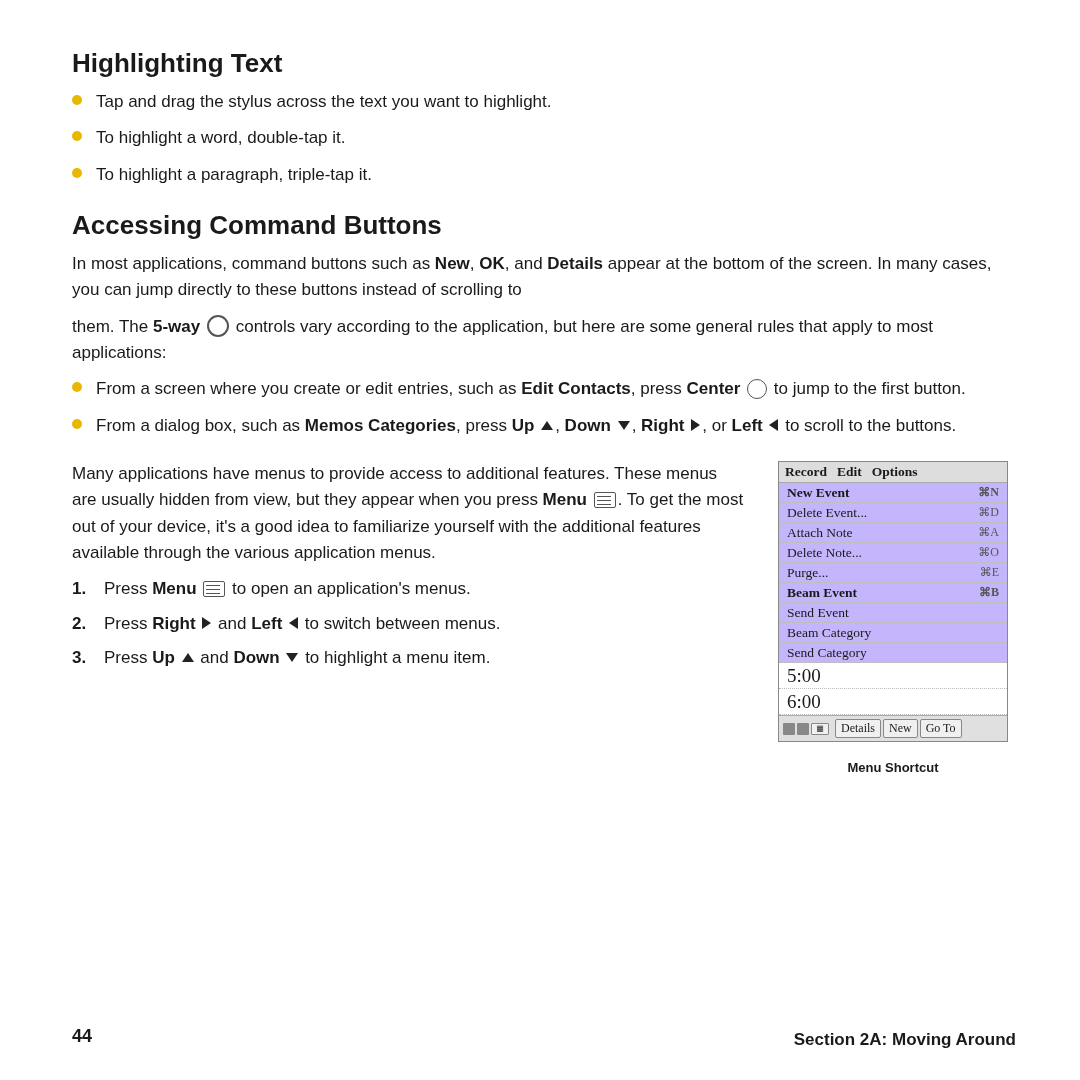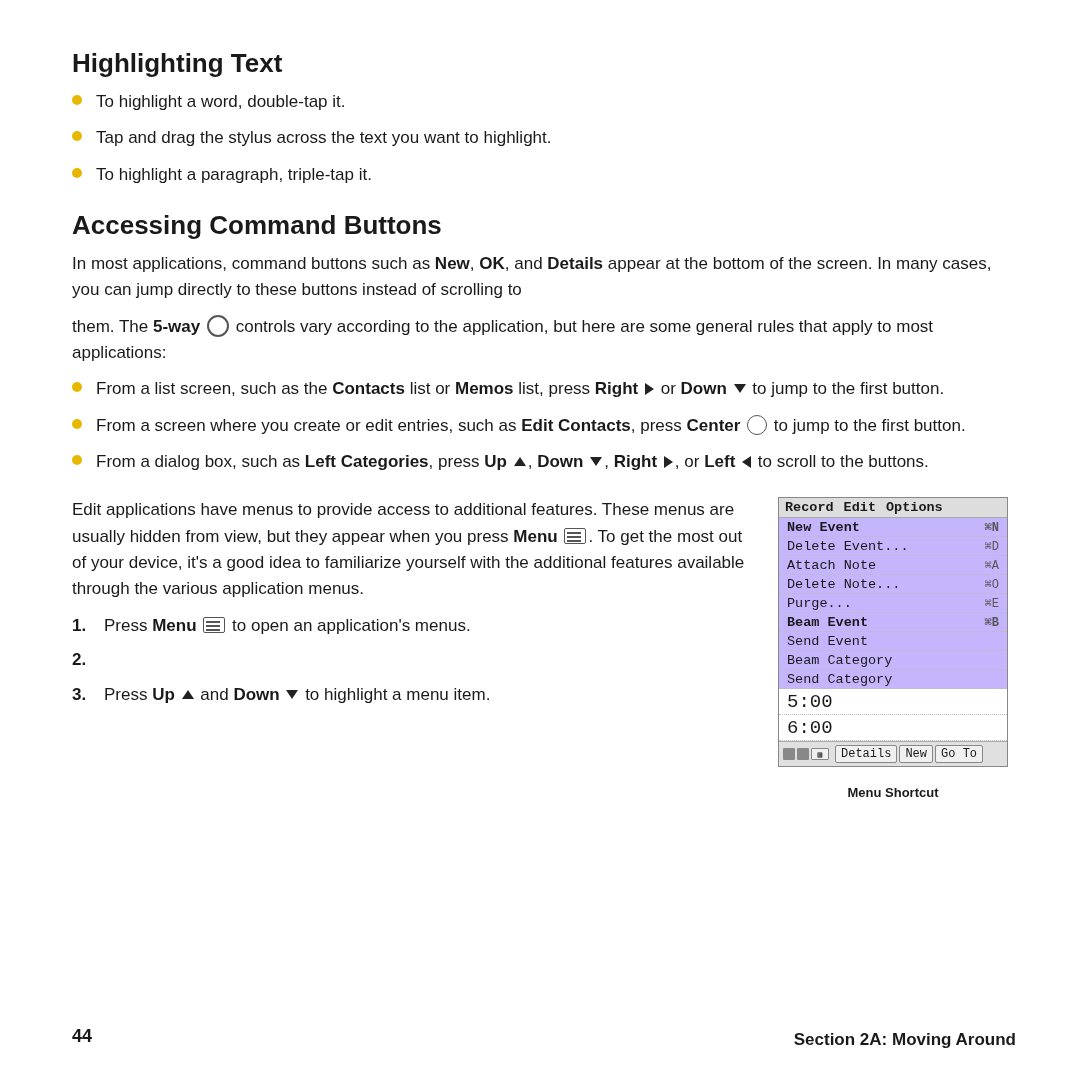--- a/index.html
+++ b/index.html
@@ -168,21 +168,21 @@
     }
     .selecting-text {
       flex: 1;
     }
     .menu-screenshot {
       width: 230px;
       min-width: 230px;
       border: 1.5px solid #888;
       background: #f8f8f8;
       font-size: 14px;
-      font-family: Liberation Mono, monospace;
+      font-family: Liberation Serif, serif;
     }
     .menu-screenshot .menu-bar {
       background: #ddd;
       border-bottom: 1px solid #aaa;
       padding: 2px 6px;
       font-size: 13.5px;
       font-weight: bold;
       display: flex;
       gap: 10px;
     }
@@ -266,78 +266,73 @@
 </head>
 <body>
 
 <div class="page">
 
   <div class="section">
     <h2>Highlighting Text</h2>
     <ul class="bullets">
       <li>
         <span class="bullet-dot"></span>
-        <span>To highlight a word, double-tap it.</span>
+        <span>Tap and drag the stylus across the text you want to highlight.</span>
       </li>
       <li>
         <span class="bullet-dot"></span>
-        <span>Tap and drag the stylus across the text you want to highlight.</span>
+        <span>To highlight a word, double-tap it.</span>
       </li>
       <li>
         <span class="bullet-dot"></span>
         <span>To highlight a paragraph, triple-tap it.</span>
       </li>
     </ul>
   </div>
 
   <div class="section">
     <h2>Accessing Command Buttons</h2>
     <p>
       <span>In most applications, command buttons such as </span><b>New</b><span>, </span><b>OK</b><span>, and </span><b>Details</b><span> appear at the bottom of the screen. In many cases, you can jump directly to these buttons instead of scrolling to</span>
     </p>
     <p>
       <span>them. The </span><b>5-way</b> <span class="five-way-icon"></span> <span> controls vary according to the application, but here are some general rules that apply to most applications:</span>
     </p>
     <ul class="bullets">
 
-      <li>
-        <span class="bullet-dot"></span>
-        <span>
-          From a list screen, such as the <b>Contacts</b> list or <b>Memos</b> list, press <b>Right</b> <span class="arrow-right"></span> or <b>Down</b> <span class="arrow-down"></span> to jump to the first button.
-        </span>
-      </li>
 
       <li>
         <span class="bullet-dot"></span>
         <span>
           From a screen where you create or edit entries, such as <b>Edit Contacts</b>, press <b>Center</b> <span class="center-icon"></span> to jump to the first button.
         </span>
       </li>
 
       <li>
         <span class="bullet-dot"></span>
         <span>
-          From a dialog box, such as <b>Left Categories</b>, press <b>Up</b> <span class="arrow-up"></span>, <b>Down</b> <span class="arrow-down"></span>, <b>Right</b> <span class="arrow-right"></span>, or <b>Left</b> <span class="arrow-left"></span> to scroll to the buttons.
+          From a dialog box, such as <b>Memos Categories</b>, press <b>Up</b> <span class="arrow-up"></span>, <b>Down</b> <span class="arrow-down"></span>, <b>Right</b> <span class="arrow-right"></span>, or <b>Left</b> <span class="arrow-left"></span> to scroll to the buttons.
         </span>
       </li>
     </ul>
   </div>
 
   <div class="section selecting-section">
     <div class="selecting-text">
       <p>
-        <span>Edit applications have menus to provide access to additional features. These menus are usually hidden from view, but they appear when you press </span><b>Menu</b> <span class="menu-icon"></span><span>. To get the most out of your device, it's a good idea to familiarize yourself with the additional features available through the various application menus.</span>
+        <span>Many applications have menus to provide access to additional features. These menus are usually hidden from view, but they appear when you press </span><b>Menu</b> <span class="menu-icon"></span><span>. To get the most out of your device, it's a good idea to familiarize yourself with the additional features available through the various application menus.</span>
       </p>
       <ol class="numbered">
         <li>
           <span class="num">1.</span>
           <span>Press <b>Menu</b> <span class="menu-icon"></span> to open an application's menus.</span>
         </li>
         <li>
           <span class="num">2.</span>
+          <span>Press <b>Right</b> <span class="arrow-right"></span> and <b>Left</b> <span class="arrow-left"></span> to switch between menus.</span>
         </li>
         <li>
           <span class="num">3.</span>
           <span>Press <b>Up</b> <span class="arrow-up"></span> and <b>Down</b> <span class="arrow-down"></span> to highlight a menu item.</span>
         </li>
       </ol>
     </div>
 
     <div style="display:flex; flex-direction:column; align-items:center;">
       <div class="menu-screenshot">

